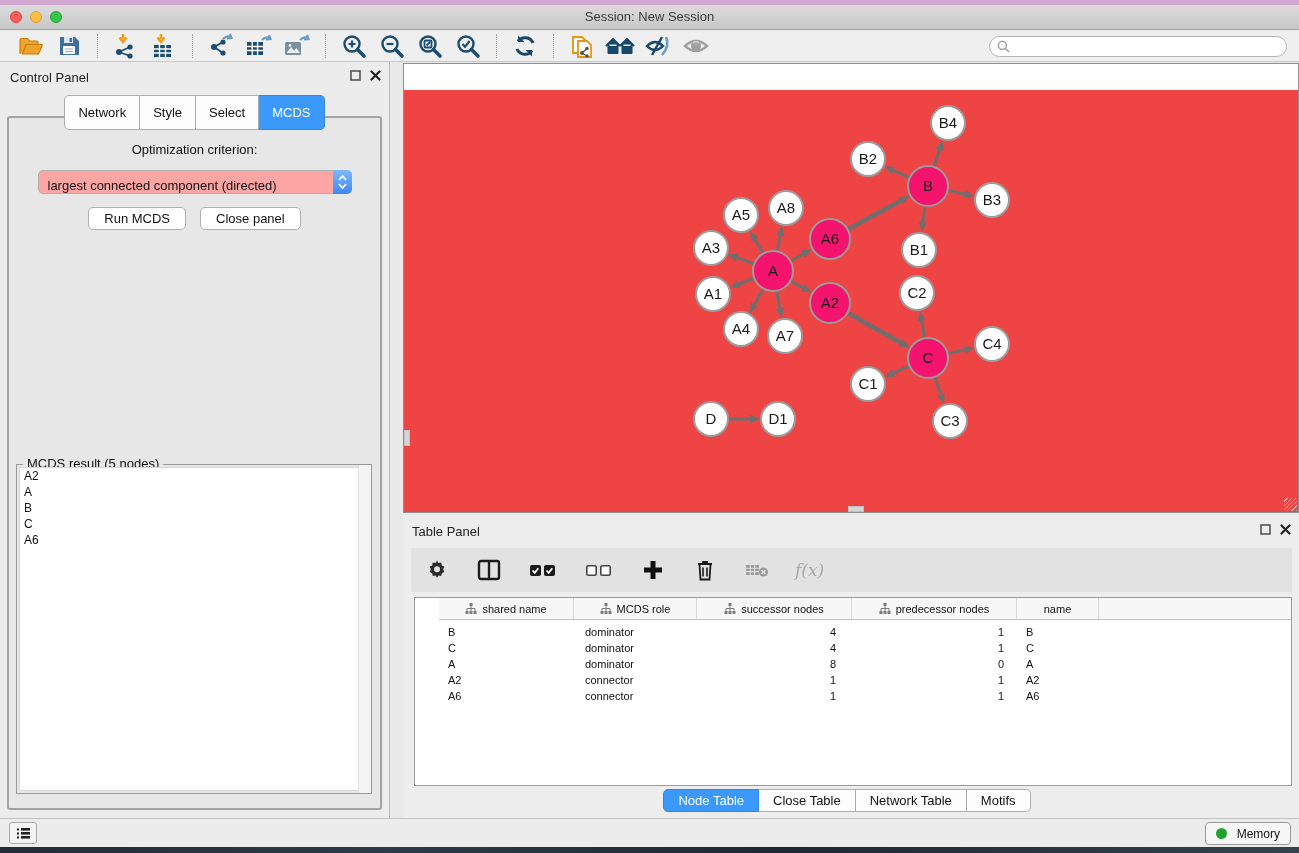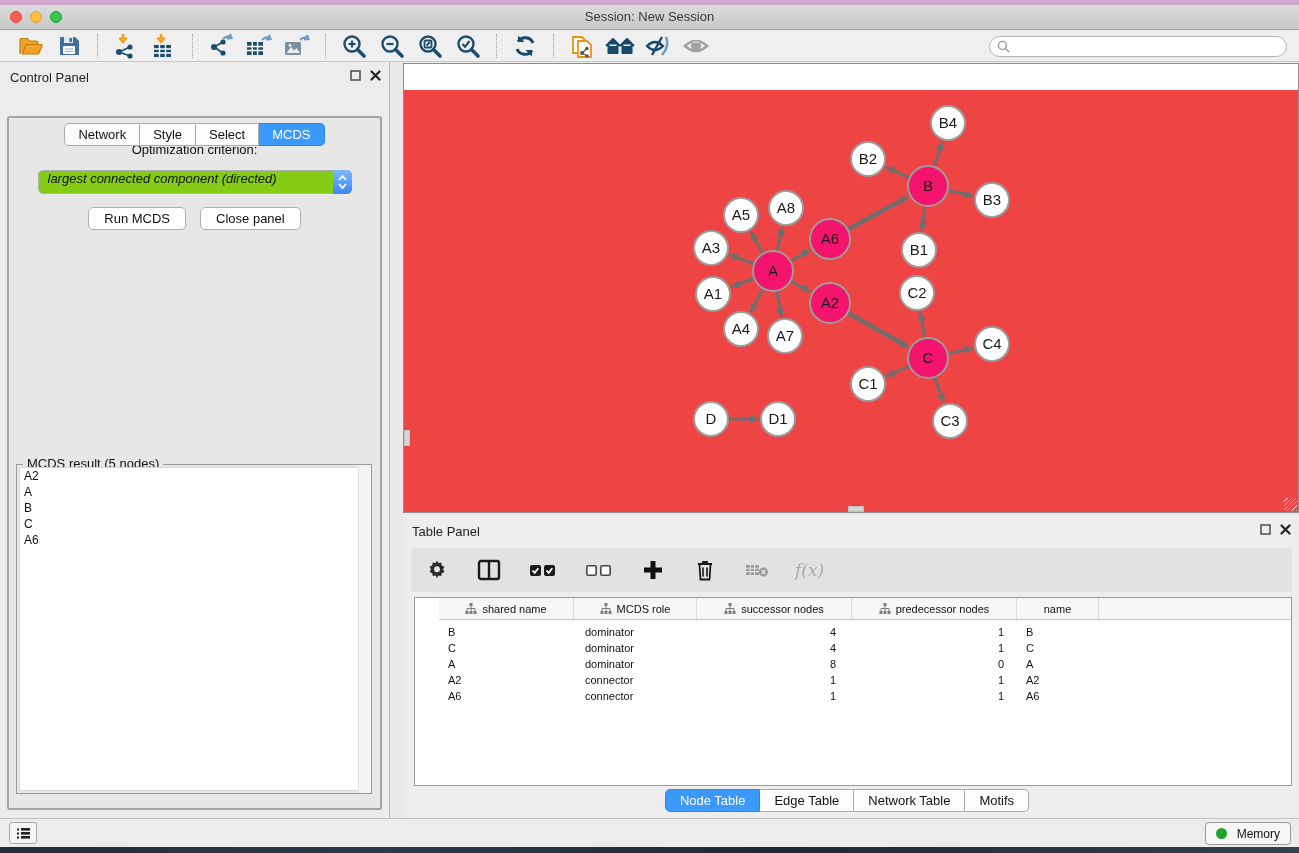--- a/index.html
+++ b/index.html
@@ -27,29 +27,29 @@
   .searchbox input { border:none; outline:none; flex:1; font-size:12px; background:transparent; }
 
   
   .control-panel { position:absolute; left:0; top:62px; width:390px; bottom:35px;
     background:#ececec; border-right:1px solid #b9b9b9; }
   .cp-header { position:relative; height:30px; }
   .cp-title { position:absolute; left:10px; top:8px; font-size:13px; color:#222; }
   .panel-btns { position:absolute; right:8px; top:8px; display:flex; gap:9px; align-items:center; }
   .cp-tabs { position:absolute; top:33px; left:0; right:0; display:flex; justify-content:center; z-index:2; }
   .cp-tab { font-size:13px; color:#111; background:#fdfdfd; border:1px solid #adadad; border-left:none;
-    padding:3px 13px; cursor:default;margin-top:28px; }
+    padding:9px 13px; cursor:default; }
   .cp-tab:first-child { border-left:1px solid #adadad; border-radius:5px 0 0 5px; }
   .cp-tab:last-child { border-radius:0 5px 5px 0; }
   .cp-tab.active { background:#3b99fc; border-color:#2f86e8; color:#fff; }
   .cp-body { position:absolute; left:7px; right:7px; top:54px; bottom:8px; background:#e7e7e7;
     border:2px solid #a3a3a3; border-radius:3px; }
   .opt-label { text-align:center; margin-top:24px; font-size:13px; color:#111; }
-  .combo { margin:13px auto 0 auto; width:314px; height:24px; background:#84cc16; border:1px solid #b0b0b0;
-    border-radius:5px; display:flex; align-items:flex-start; position:relative;font-style:italic; }
+  .combo { margin:13px auto 0 auto; width:314px; height:24px; background:#fca5a5; border:1px solid #b0b0b0;
+    border-radius:5px; display:flex; align-items:flex-end; position:relative; }
   .combo-text { flex:1; font-size:13px; padding-left:9px; color:#111; white-space:nowrap; }
   .combo-step { width:19px; height:24px; margin:-1px -1px -1px 0; border-radius:0 5px 5px 0;
     background:linear-gradient(#7db7fd,#3e88f7); display:flex; flex-direction:column; align-items:center; justify-content:center; gap:2px; }
   .combo-step svg { display:block; }
   .cp-buttons { display:flex; justify-content:center; gap:14px; margin-top:13px; }
   .mac-btn { font-size:13px; color:#111; background:#fff; border:1px solid #b0b0b0; border-radius:5px;
     padding:3px 15px; font-family:"Liberation Sans", sans-serif; }
   .result-box { position:absolute; left:7px; right:8px; top:346px; bottom:14px; border:1px solid #9a9a9a; }
   .result-legend { position:absolute; top:-9px; left:6px; background:#e7e7e7; padding:0 4px; font-size:13px; color:#111; }
   .result-list { position:absolute; inset:2px; background:#fff; border:1px solid #d7d7d7; overflow:hidden; }
@@ -548,21 +548,21 @@
             <div class="cell c1">connector</div>
             <div class="cell c2">1</div>
             <div class="cell c3">1</div>
             <div class="cell c4">A6</div>
           </div>
         </div>
     </div>
 
     <div class="tp-tabs">
       <div class="tp-tab active">Node Table</div>
-      <div class="tp-tab">Edge Table</div>
+      <div class="tp-tab">Close Table</div>
       <div class="tp-tab">Network Table</div>
       <div class="tp-tab">Motifs</div>
     </div>
   </div>
 
   <div class="statusbar">
     <div class="sb-left-btn">
       <svg width="15" height="13" viewBox="0 0 15 13">
           <rect x="1" y="1.5" width="2" height="2" fill="#222"></rect>
           <rect x="5" y="1" width="9" height="2.6" fill="#222"></rect>

